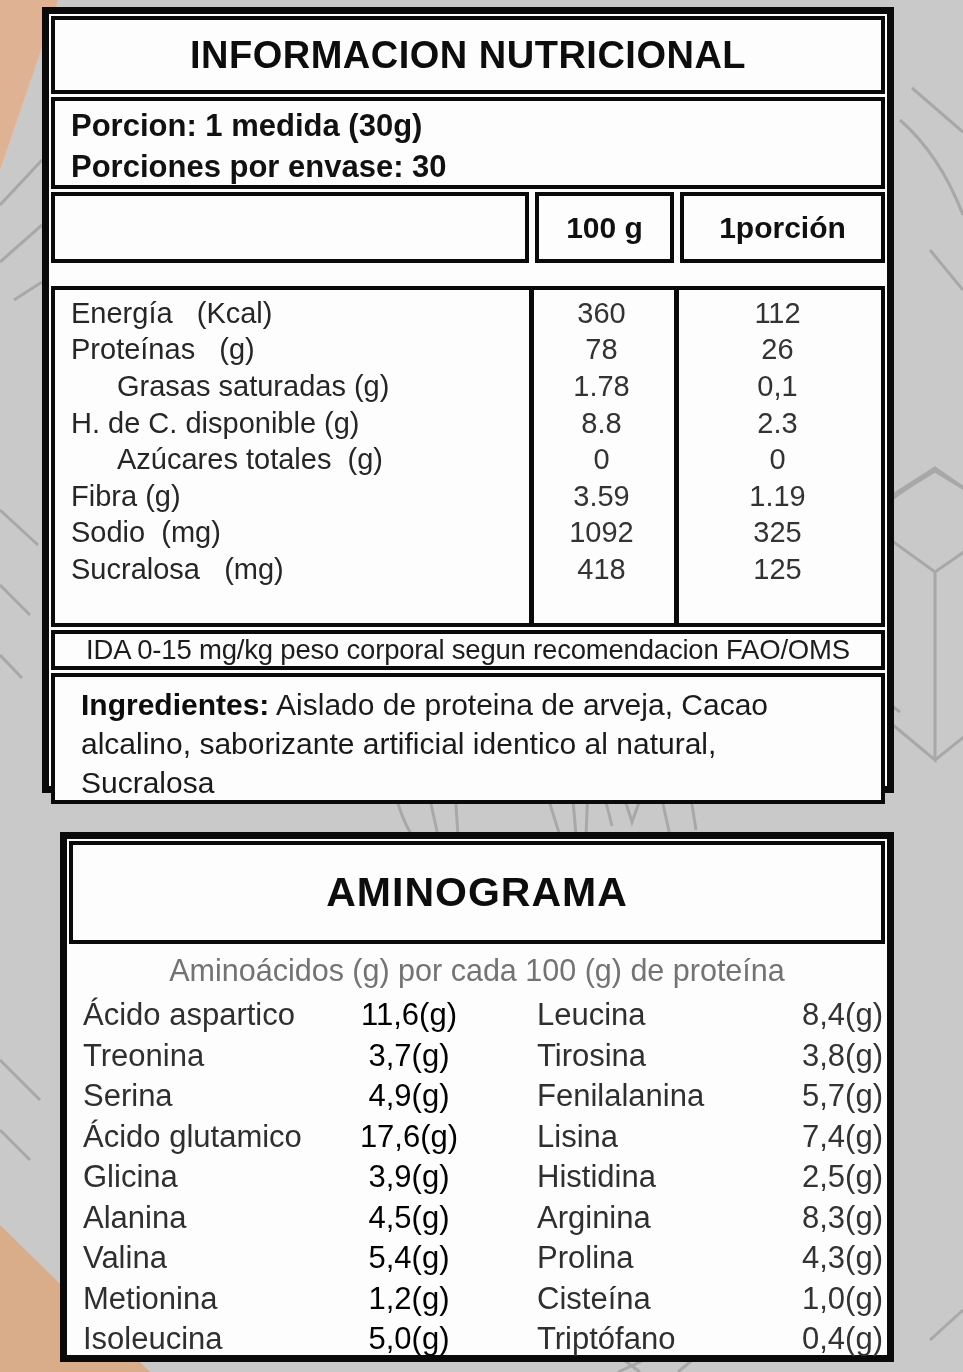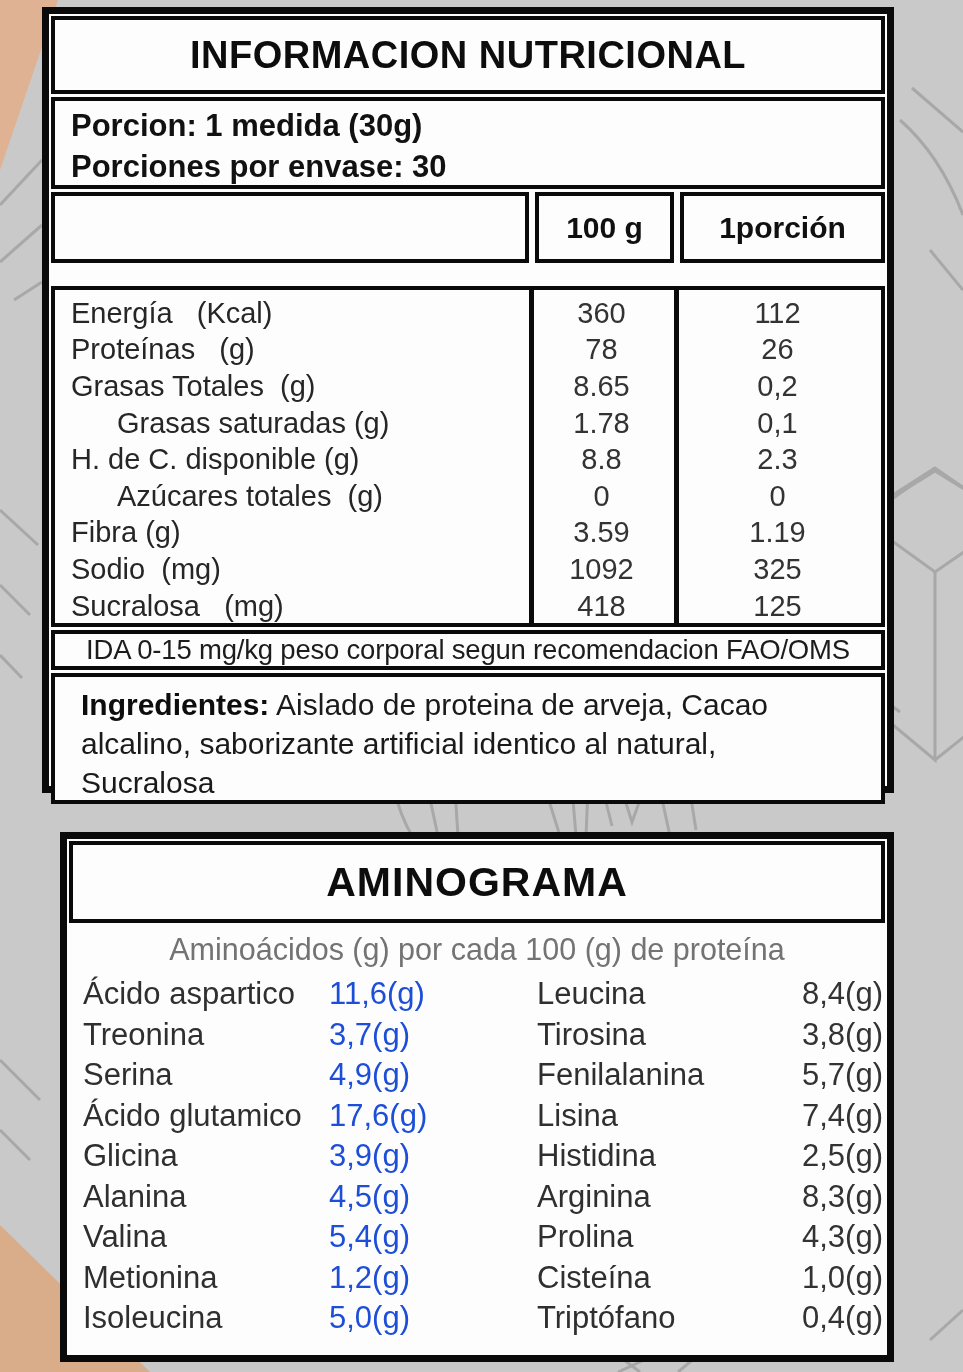--- a/index.html
+++ b/index.html
@@ -36,30 +36,30 @@
   .nrow .rname{width:474px;padding-left:16px;box-sizing:border-box;white-space:pre-wrap;color:#262626;}
   .nrow.indent .rname{padding-left:62px;}
   .nrow .v100{width:145px;text-align:center;color:#333;}
   .nrow .vpor{flex:1;text-align:center;color:#333;}
   .ida-box{height:40px;display:flex;align-items:center;justify-content:center;}
   .ida-box span{font-size:27.5px;color:#1c1c1c;white-space:nowrap;letter-spacing:-0.2px;}
   .ing-box{height:131px;text-align:left;padding:8px 26px 0 26px;font-size:30px;line-height:39px;color:#1a1a1a;}
   .ing-box b{font-weight:bold;color:#0d0d0d;}
   
   .amino{left:60px;top:832px;width:834px;height:530px;}
-  .amino-title{height:82px;display:flex;align-items:center;justify-content:center;}
+  .amino-title{height:103px;display:flex;align-items:center;justify-content:center;}
   .amino-title span{font-size:41px;font-weight:bold;color:#0d0d0d;letter-spacing:1px;}
   .amino-sub{margin-top:9px;text-align:center;font-size:30.5px;color:#737373;}
   .amino-cols{display:flex;margin-top:7px;}
   .acol{display:flex;flex-direction:column;}
   .acol.left{width:420px;}
   .acol.right{flex:1;}
   .arow{display:flex;height:40.5px;align-items:center;font-size:31px;color:#2f2f2f;}
   .acol.left .aname{flex:1;padding-left:14px;}
-  .acol.left .aval{width:160px;text-align:left;color:#1d4ed8;}
+  .acol.left .aval{width:160px;text-align:center;color:#000000;}
   .acol.right .aname{flex:1;padding-left:48px;}
   .acol.right .aval{width:150px;text-align:right;color:#333;padding-right:2px;}
 </style>
 </head>
 <body>
 
 <div class="page">
 
   <svg class="bg-art" width="963" height="1372" viewBox="0 0 963 1372">
     <polygon points="0,0 58,0 0,170" fill="#dfb294"></polygon>
@@ -132,25 +132,20 @@
       <div class="nrow">
         <span class="rname">Energía   (Kcal)</span>
         <span class="v100">360</span>
         <span class="vpor">112</span>
       </div>
       <div class="nrow">
         <span class="rname">Proteínas   (g)</span>
         <span class="v100">78</span>
         <span class="vpor">26</span>
       </div>
-      <div class="nrow">
-        <span class="rname">Grasas Totales  (g)</span>
-        <span class="v100">8.65</span>
-        <span class="vpor">0,2</span>
-      </div>
       <div class="nrow indent">
         <span class="rname">Grasas saturadas (g)</span>
         <span class="v100">1.78</span>
         <span class="vpor">0,1</span>
       </div>
       <div class="nrow">
         <span class="rname">H. de C. disponible (g)</span>
         <span class="v100">8.8</span>
         <span class="vpor">2.3</span>
       </div>

